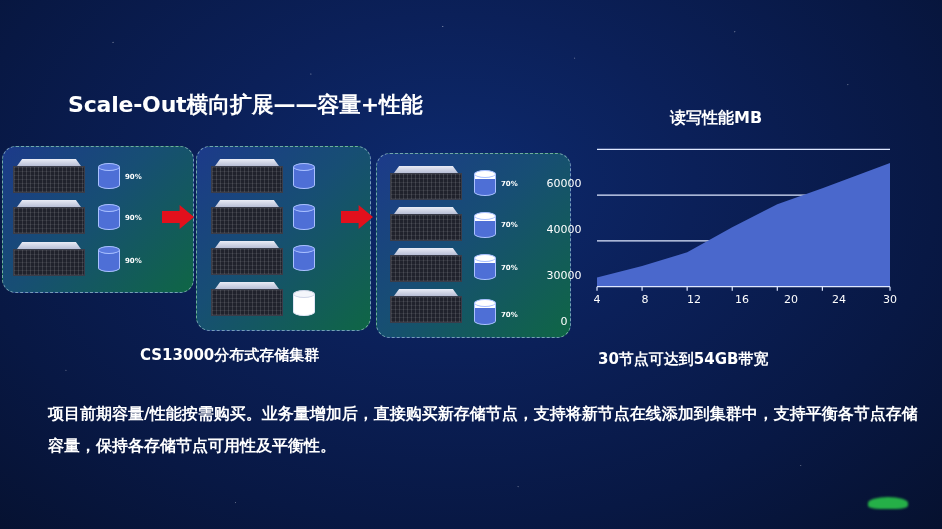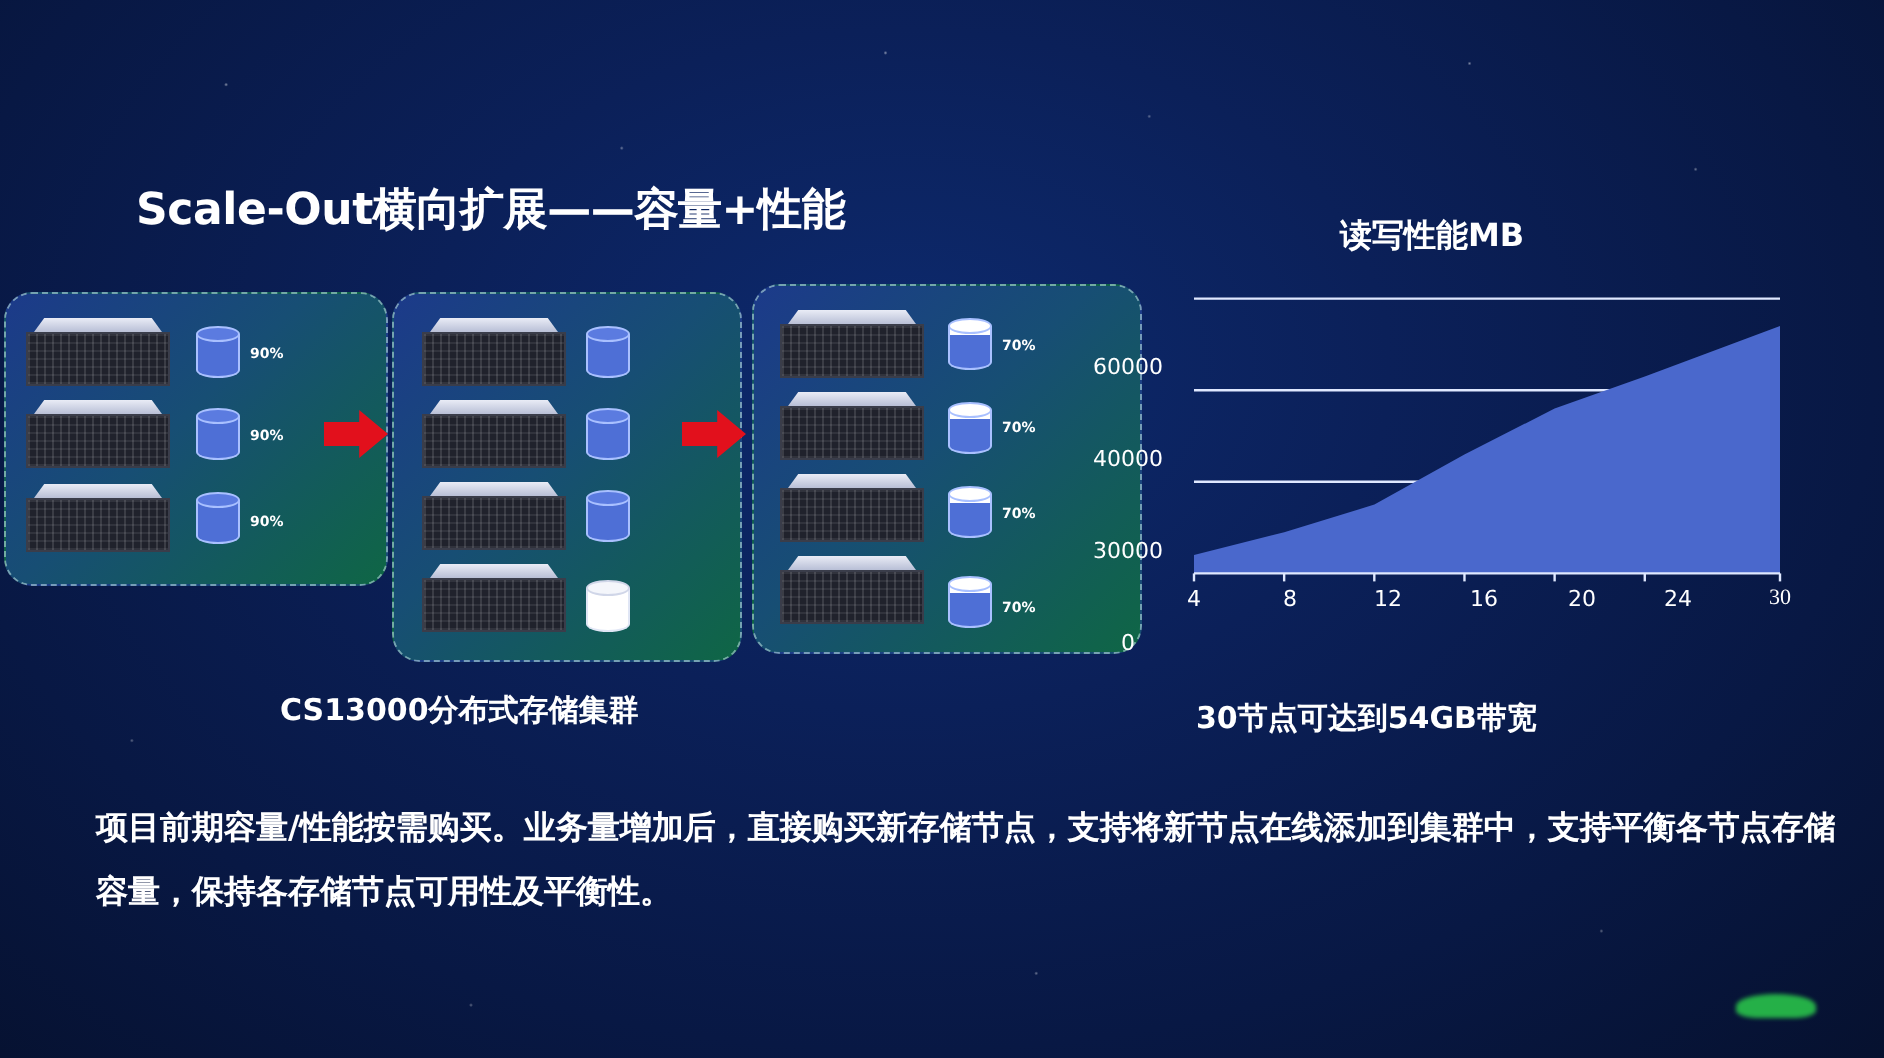--- a/index.html
+++ b/index.html
@@ -144,21 +144,21 @@
       <div class="face"></div>
     </div>
   <div class="cyl empty" style="left:96px;top:143px;">
       <div class="body"></div>
       <div class="cap"></div>
     </div>
 </div>
 
 <div class="arrow" style="left:341px;top:205px;"></div>
 
-<div class="cluster" style="left:376px;top:142px;width:153px;height:183px;text-align:center;">
+<div class="cluster" style="left:376px;top:153px;width:153px;height:183px;text-align:center;">
   <div class="server" style="left:13px;top:12px;">
       <div class="top"></div>
       <div class="face"></div>
     </div>
   <div class="cyl partial" style="left:97px;top:16px;">
       <div class="body"></div>
       <div class="cap"></div>
     </div>
   <div class="pct" style="left:124px;top:26px;">70%</div>
 
@@ -224,20 +224,20 @@
   <div class="ytick" style="left:544px;top:234px;">30000</div>
   <div class="ytick" style="left:544px;top:280px;">0</div>
 </div>
 <div id="xticks">
   <div class="xtick" style="left:587px;top:293px;">4</div>
   <div class="xtick" style="left:635px;top:293px;">8</div>
   <div class="xtick" style="left:684px;top:293px;">12</div>
   <div class="xtick" style="left:732px;top:293px;">16</div>
   <div class="xtick" style="left:781px;top:293px;">20</div>
   <div class="xtick" style="left:829px;top:293px;">24</div>
-  <div class="xtick" style="left:880px;top:293px;font-family:Liberation Serif, serif;">30</div>
+  <div class="xtick" style="left:880px;top:293px;">30</div>
 </div>
 
 <div class="caption" style="left:598px;top:350px;">30节点可达到54GB带宽</div>
 
 <div class="body-text">项目前期容量/性能按需购买。业务量增加后，直接购买新存储节点，支持将新节点在线添加到集群中，支持平衡各节点存储容量，保持各存储节点可用性及平衡性。</div>
 
 <div class="logo"></div>
 
 </body></html>

